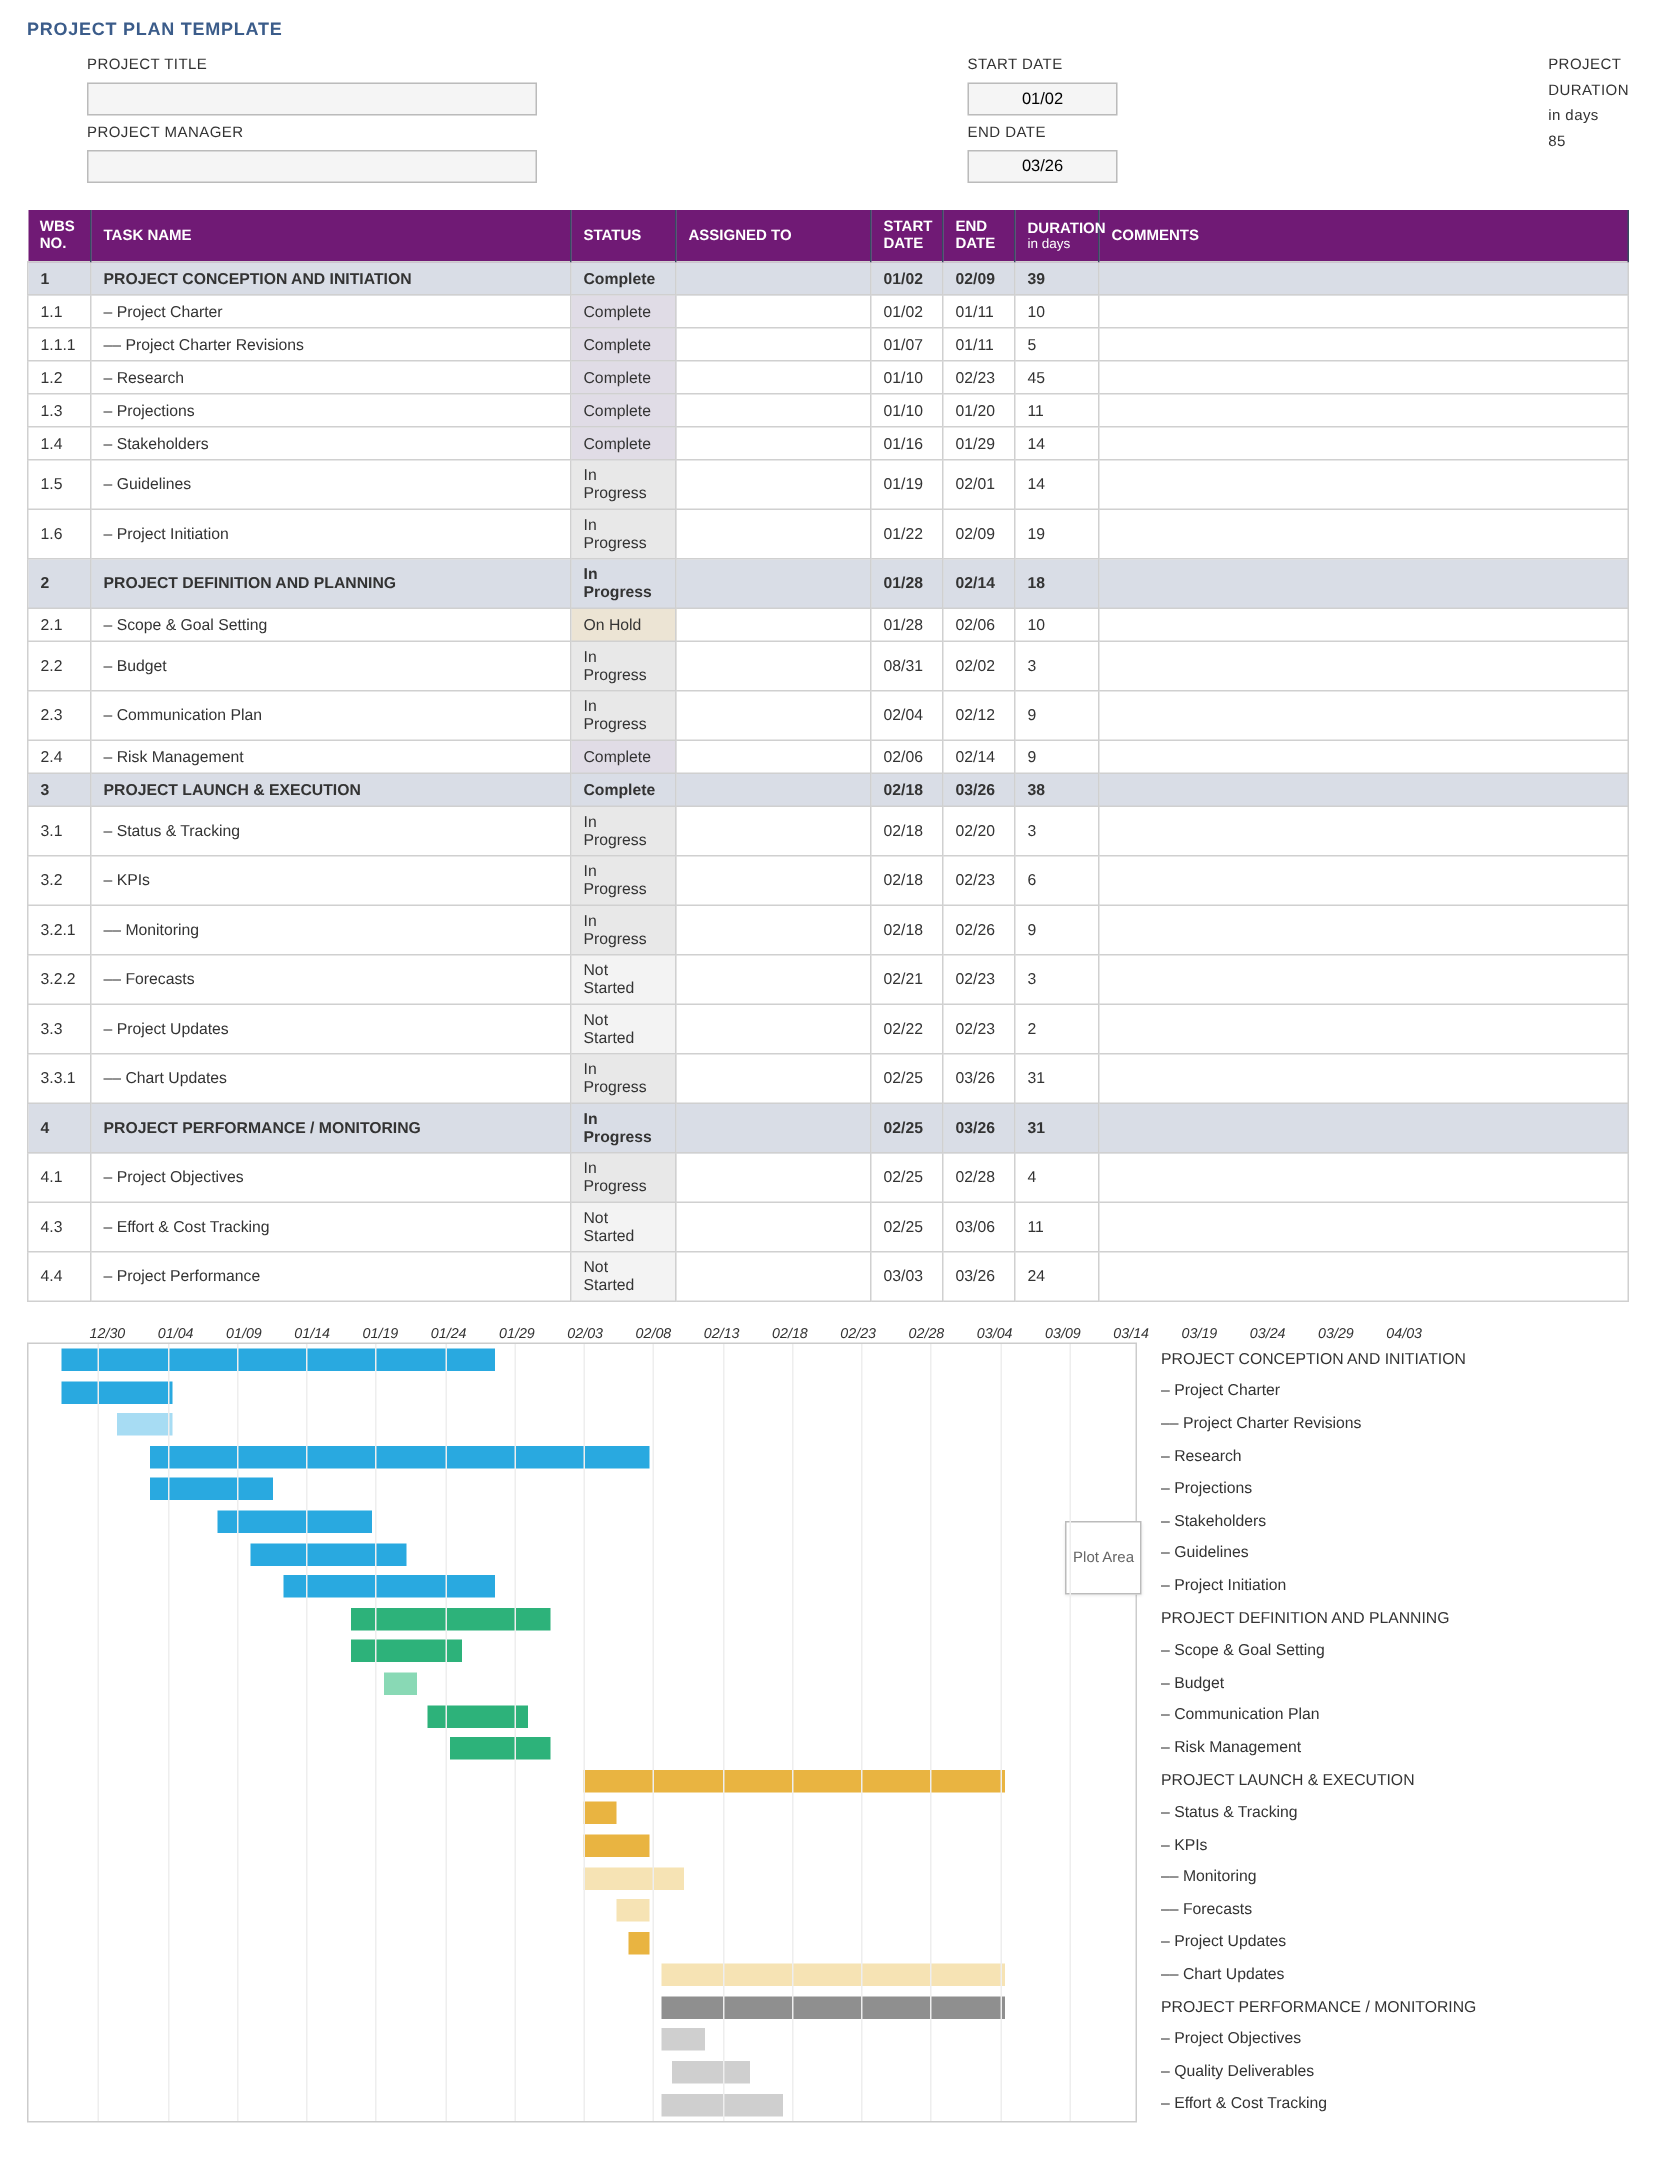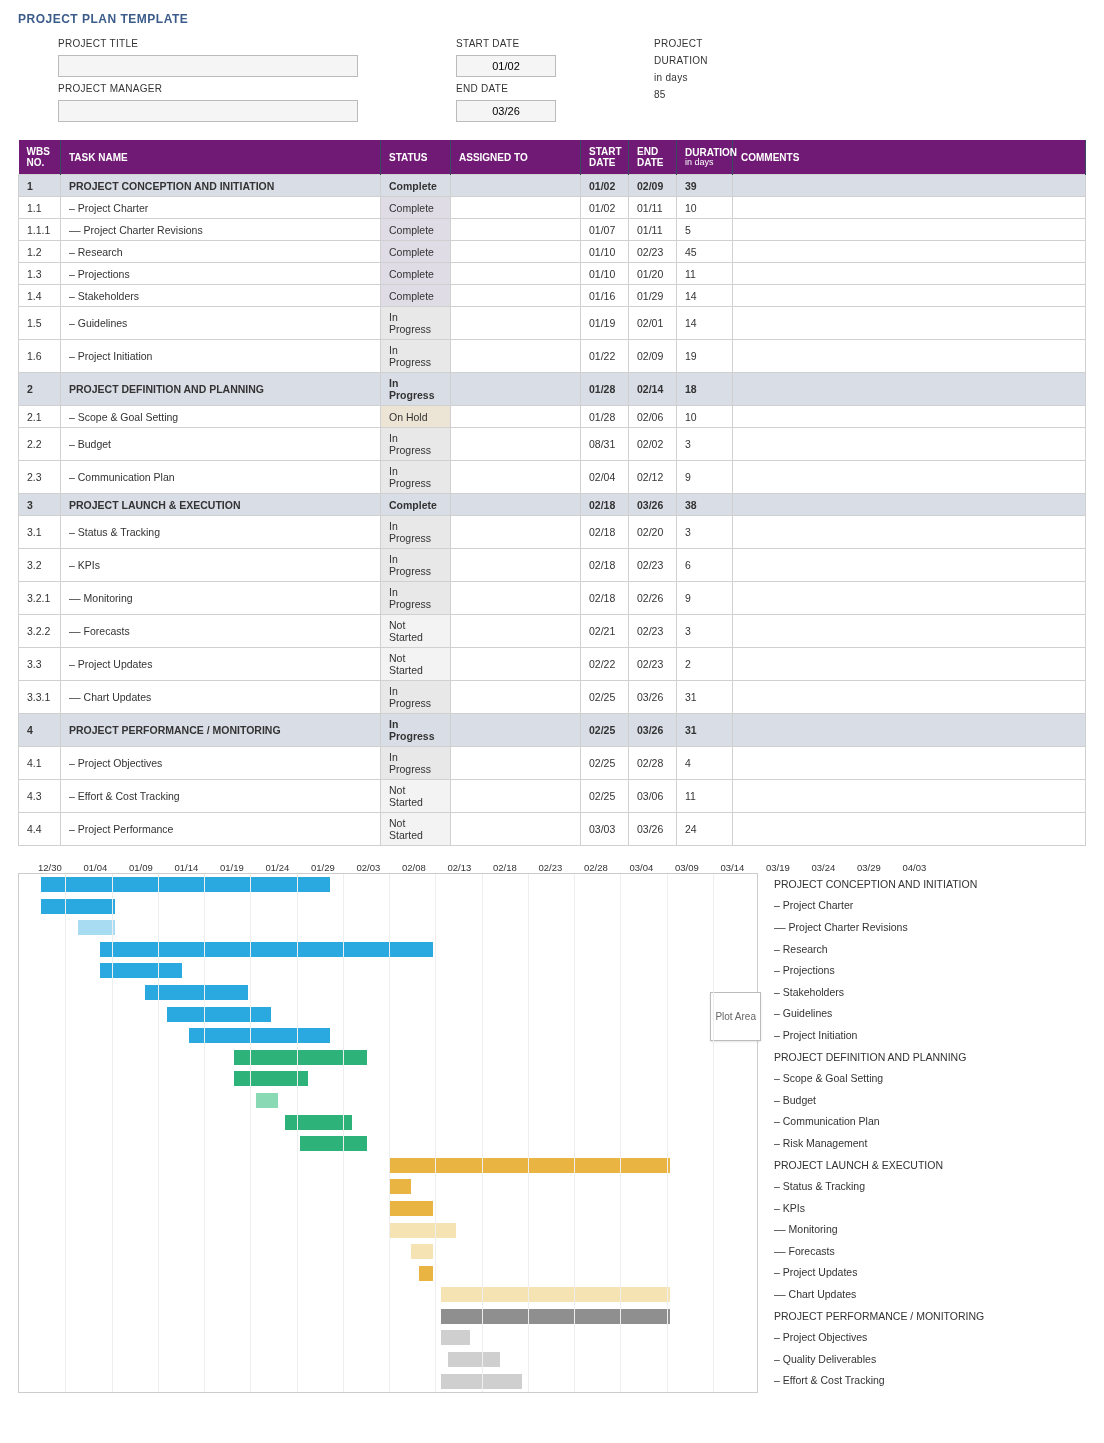--- a/index.html
+++ b/index.html
@@ -1,40 +1,40 @@
 <!DOCTYPE html>
 <html><head>
 <meta charset="utf-8">
 <style>
   * { box-sizing: border-box; margin: 0; padding: 0; }
   body { font-family: Arial, sans-serif; background: #fff; color: #333; font-size: 11px; padding: 0; width: 1104px; }
   .page { padding: 12px 18px; }
   h1.title { color: #3b5c8a; font-size: 12px; font-weight: bold; letter-spacing: .5px; margin-bottom: 12px; }
-  .meta { display: flex; gap: 98px; margin: 8px 0 18px 40px; font-size: 10px; }
+  .meta { display: flex; gap: 98px; margin: 8px 0 18px 40px; font-size: 10px; justify-content: space-between; }
   .meta .col { display: flex; flex-direction: column; gap: 6px; }
   .meta .lbl { font-size: 10px; letter-spacing: .3px; color: #333; }
   .meta input, .meta .box { border: 1px solid #bbb; background: #f5f5f5; height: 22px; width: 300px; padding: 2px 6px; font-size: 11px; }
   .meta .short { width: 100px; text-align:center; }
   table.tasks { width: 100%; border-collapse: collapse; table-layout: fixed; }
   table.tasks th { background: #701a75; color: #fff; font-size: 10px; font-weight: bold; padding: 6px 8px; text-align: left; border-right: 1px solid #374a61; line-height:1.1; }
   table.tasks th .sub { display:block; font-weight:normal; font-size:9px; }
   table.tasks td { border: 1px solid #d0d0d0; padding: 4px 8px; font-size: 10.5px; height: 22px; }
   .phase td { background: #d9dde6; font-weight: bold; }
   .st-Complete { background:#e0dce6;}
   .st-InProgress { background:#e8e8e8;}
   .st-OnHold{ background:#ece4d4;}
   .st-NotStarted{ background:#f3f3f3;}
   col.c-wbs{width:42px;} col.c-task{width:320px;} col.c-status{width:70px;}
   col.c-assign{width:130px;} col.c-sd{width:48px;} col.c-ed{width:48px;}
   col.c-dur{width:56px;} col.c-com{width:auto;}
   .indent1{padding-left:18px;} .indent2{padding-left:36px;}
   
   .gantt-wrap { position: relative; margin-top: 16px; }
   .gantt-scale { display:flex; font-size:9.5px; color:#333; padding-left:20px; }
-  .gantt-scale div{ width:45.5px; text-align:left;}
+  .gantt-scale div{ width:45.5px; text-align:right;font-style:italic;}
   .gantt-body { display:flex; }
   .gantt-plot { position:relative; width:740px; border:1px solid #ccc; background:#fff; }
   .gantt-grid { position:absolute; top:0; bottom:0; width:0; border-left:1px solid #eee;}
   .gantt-row { height:21.6px; position:relative;}
   .gbar { position:absolute; top:3px; height:15px;}
   .c1{background:#29a9e0;} .c1b{background:#a7dcf3;} 
   .c2{background:#2db27a;} .c2b{background:#89d9b5;}
   .c3{background:#e9b441;} .c3b{background:#f6e3b4;}
   .c4{background:#8f8f8f;} .c4b{background:#cfcfcf;}
   .gantt-legend { flex:1; padding-left:16px; font-size:10.5px;}
@@ -205,20 +205,30 @@
         <tr>
           <td>2.3</td>
           <td class="indent1">– Communication Plan</td>
           <td class="st-InProgress">In Progress</td>
           <td></td>
           <td>02/04</td>
           <td>02/12</td>
           <td>9</td>
           <td></td>
         </tr>
+        <tr>
+          <td>2.4</td>
+          <td class="indent1">– Risk Management</td>
+          <td class="st-Complete">Complete</td>
+          <td></td>
+          <td>02/06</td>
+          <td>02/14</td>
+          <td>9</td>
+          <td></td>
+        </tr>
         <tr class="phase">
           <td>3</td>
           <td class="">PROJECT LAUNCH &amp; EXECUTION</td>
           <td class="st-Complete">Complete</td>
           <td></td>
           <td>02/18</td>
           <td>03/26</td>
           <td>38</td>
           <td></td>
         </tr>

